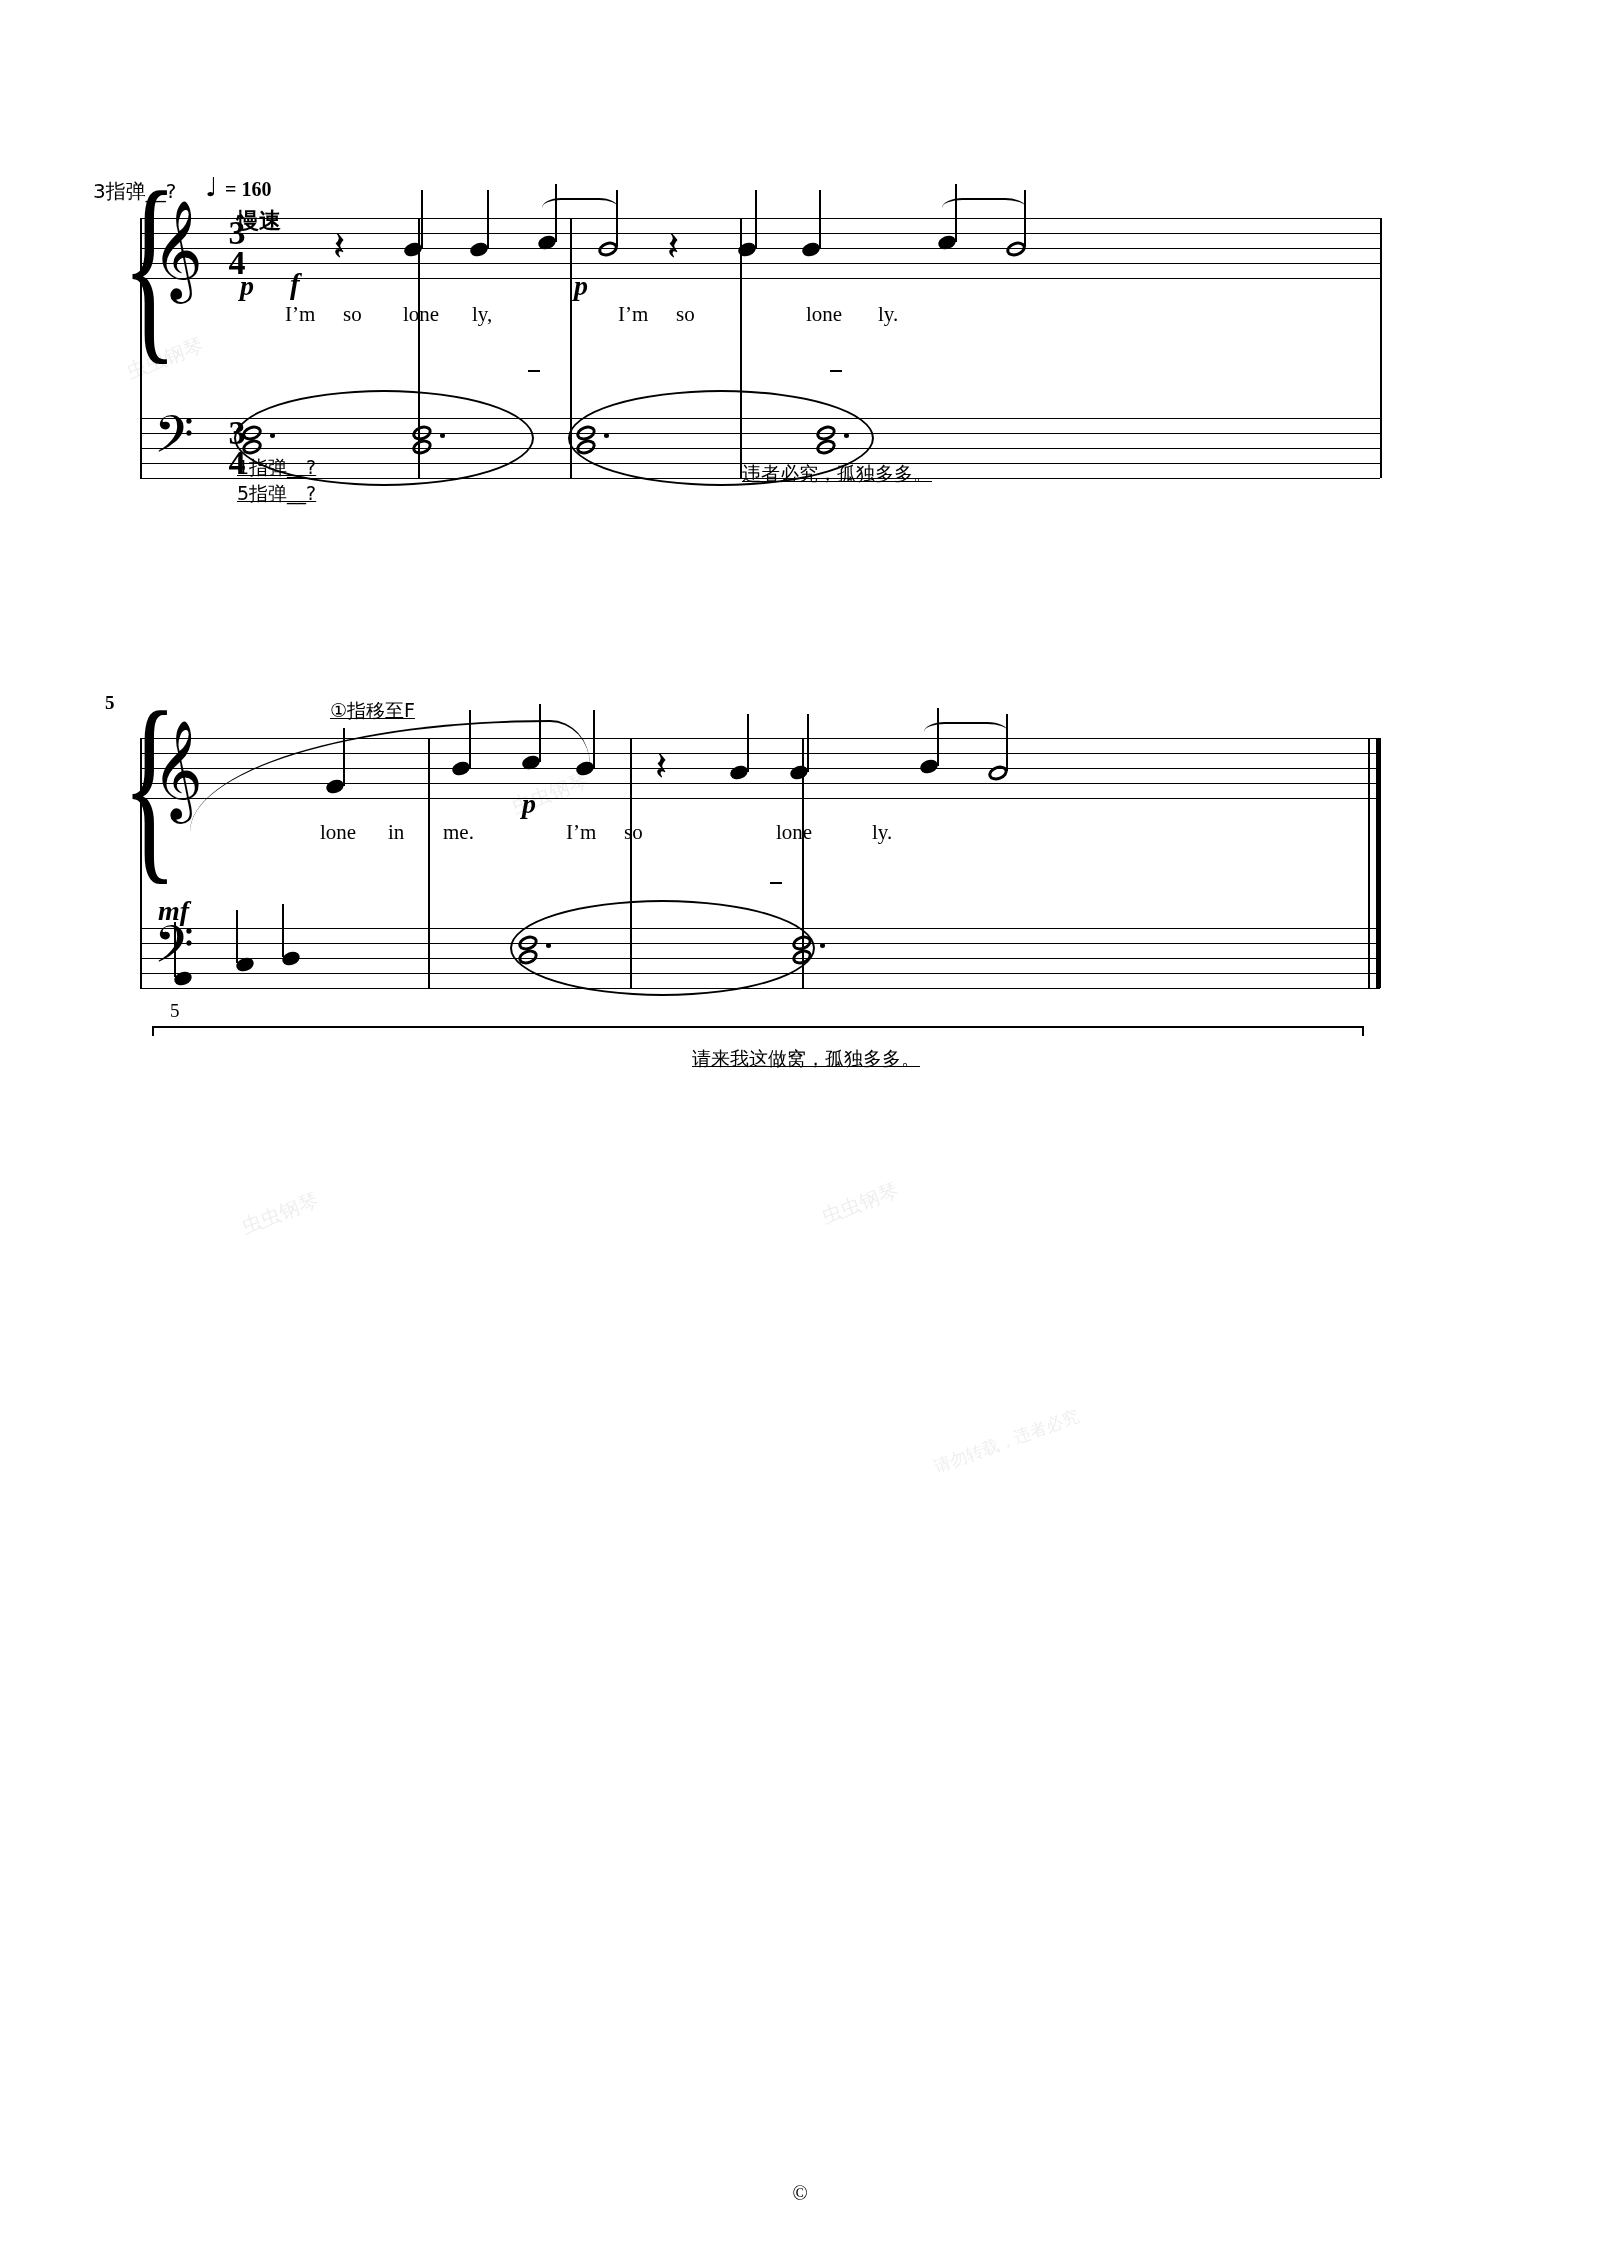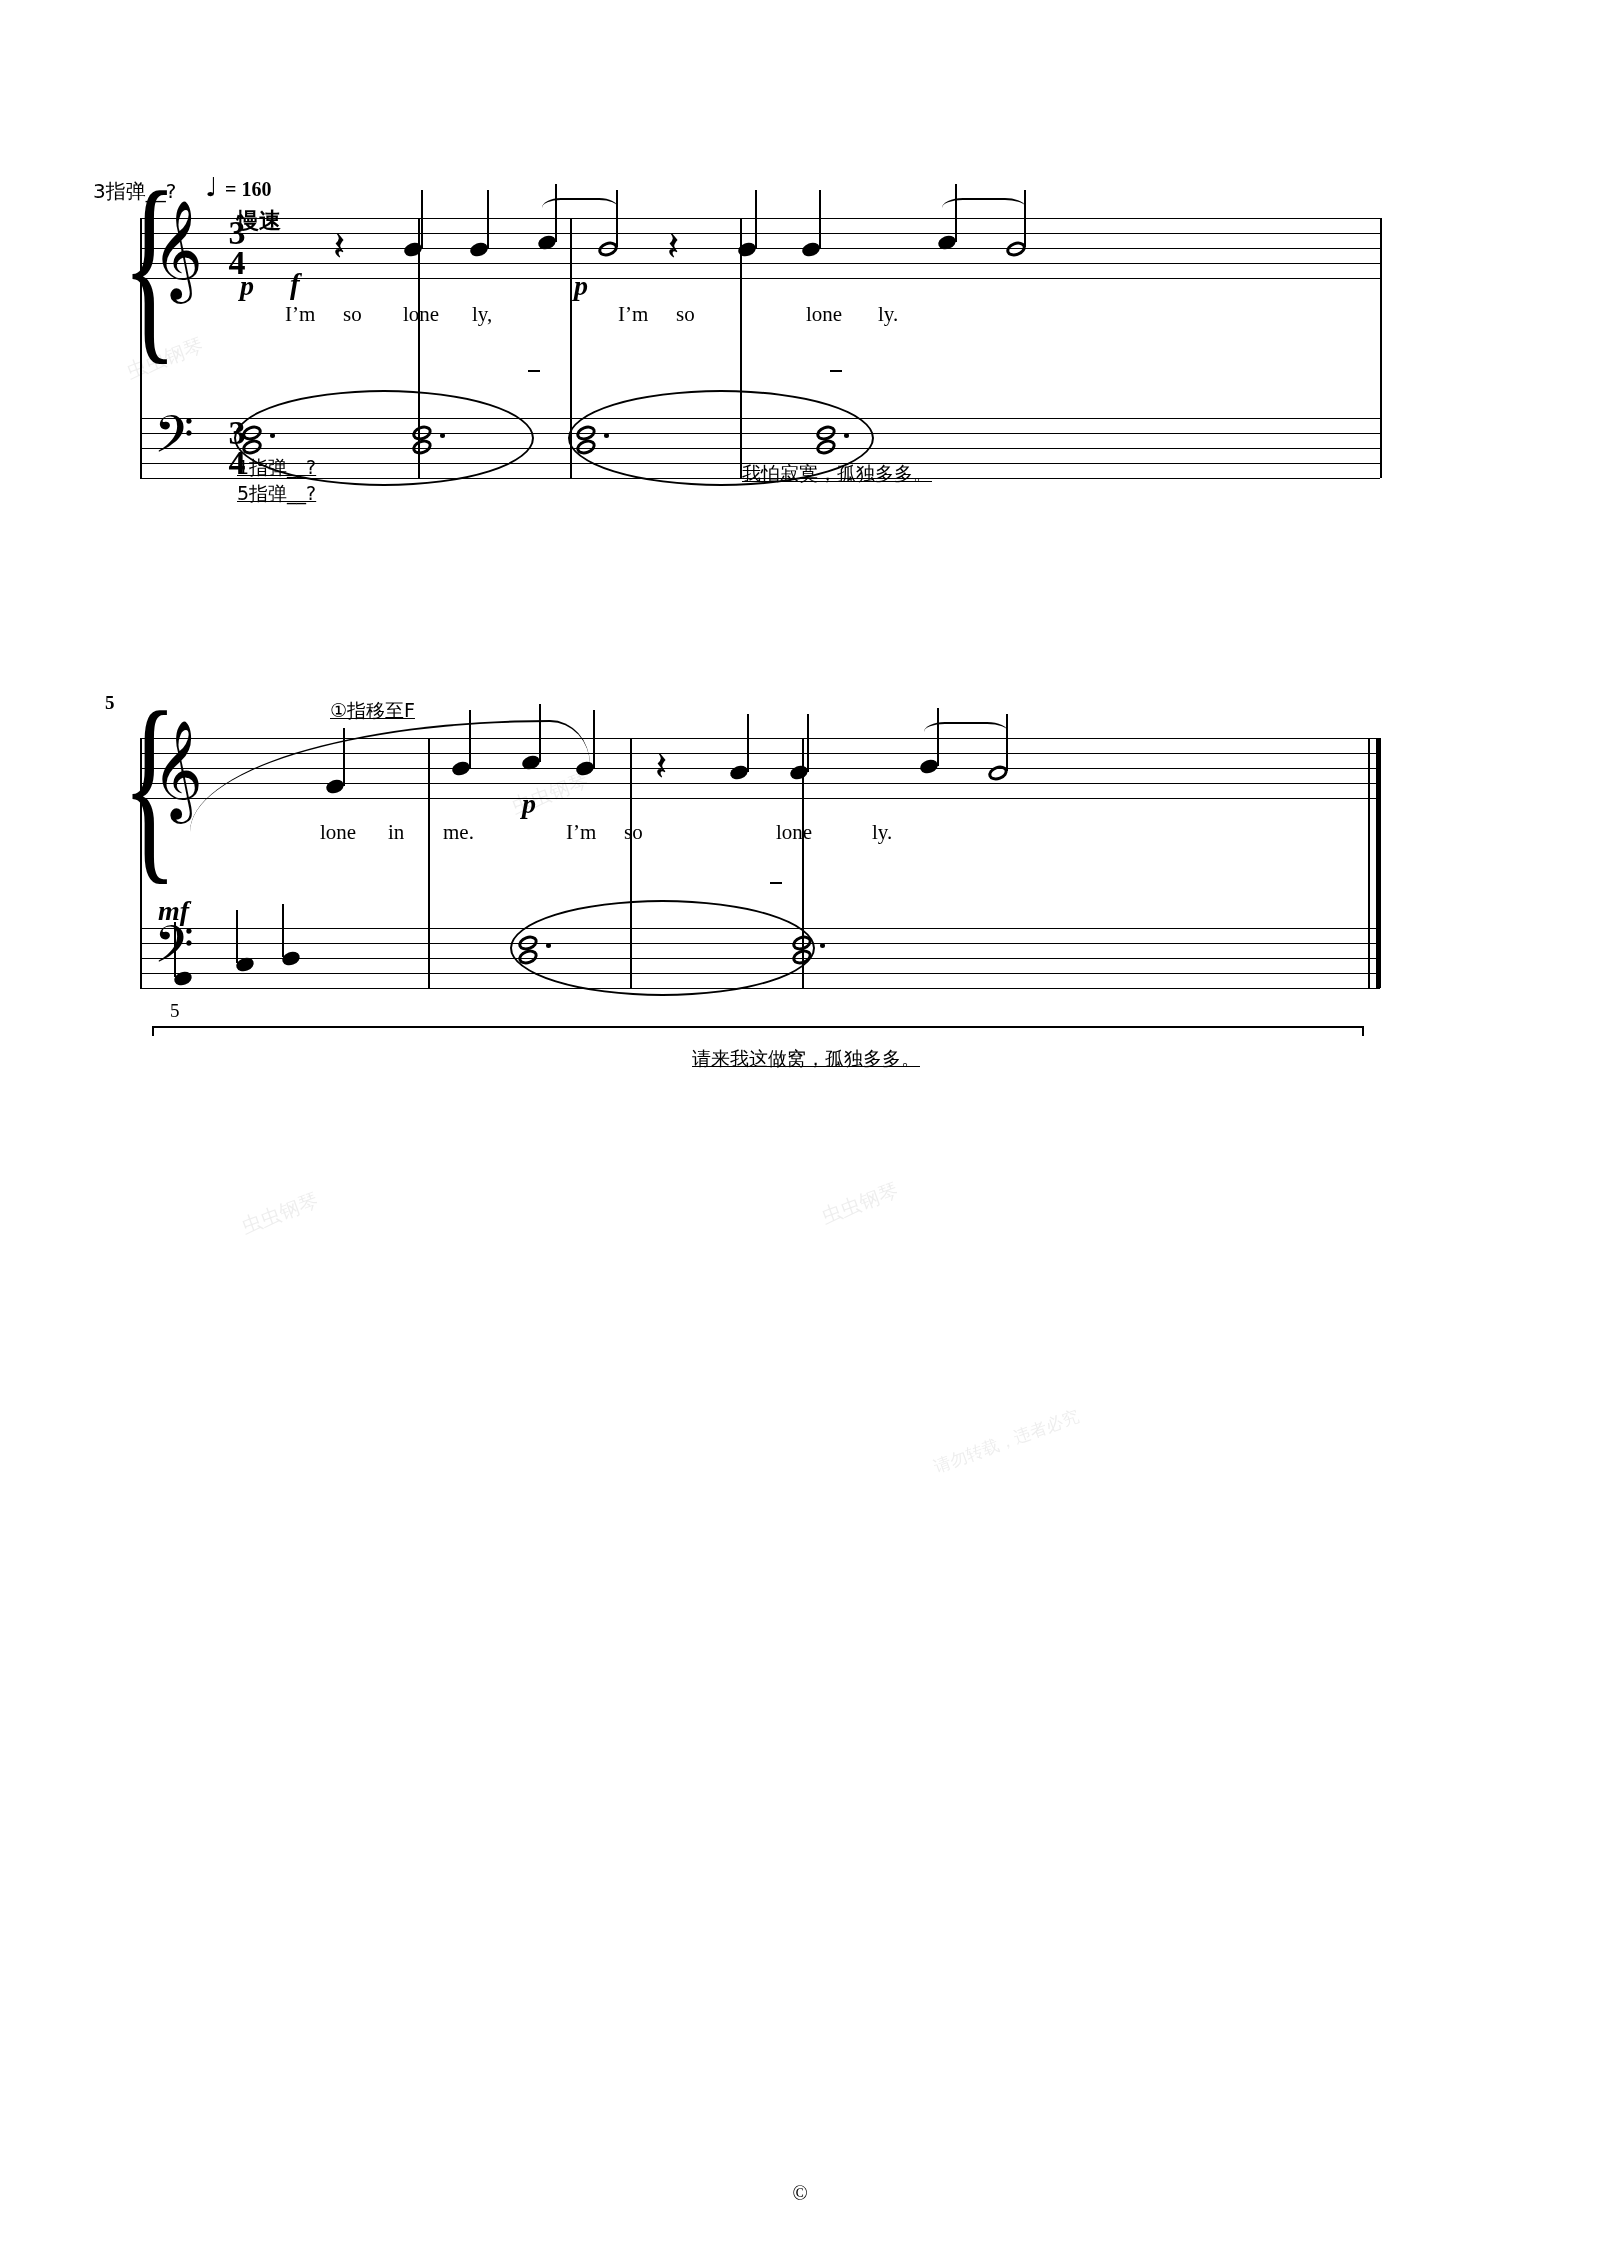--- a/index.html
+++ b/index.html
@@ -304,21 +304,21 @@
     <div class="tieoval" style="left:104px; top:220px; width:300px; height:96px;"></div>
     <div class="tieoval" style="left:438px; top:220px; width:306px; height:96px;"></div>
 
     <div class="bracketline" style="left:398px; top:200px; width:12px;"></div>
     <div class="bracketline" style="left:700px; top:200px; width:12px;"></div>
 
     <div class="bracketline" style="left:106px; top:296px; width:0px;"></div>
 
     <div class="cn" style="left:107px; top:285px;">1指弹__?</div>
     <div class="cn" style="left:107px; top:311px;">5指弹__?</div>
-    <div class="cn" style="left:612px; top:291px;">我怕寂寞，孤独多多。</div>
+    <div class="cn" style="left:612px; top:291px;">违者必究，孤独多多。</div>
   </div>
 
   <div class="system" style="left:130px; top:700px; width:1340px; height:360px;">
 
     <div class="measnum" style="left:-25px; top:-8px;">5</div>
 
     <div class="brace" style="left:-8px; top:10px;">{</div>
 
     <div class="staff" style="left:10px; top:38px;">
       <div class="line" style="top:0px;"></div>

